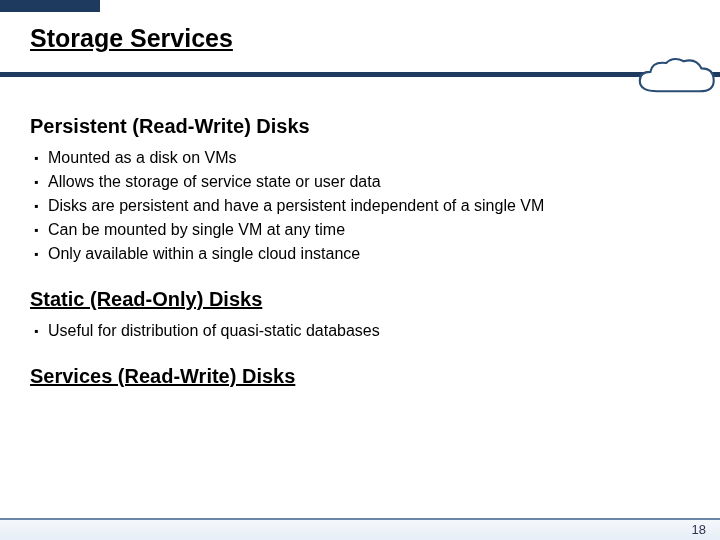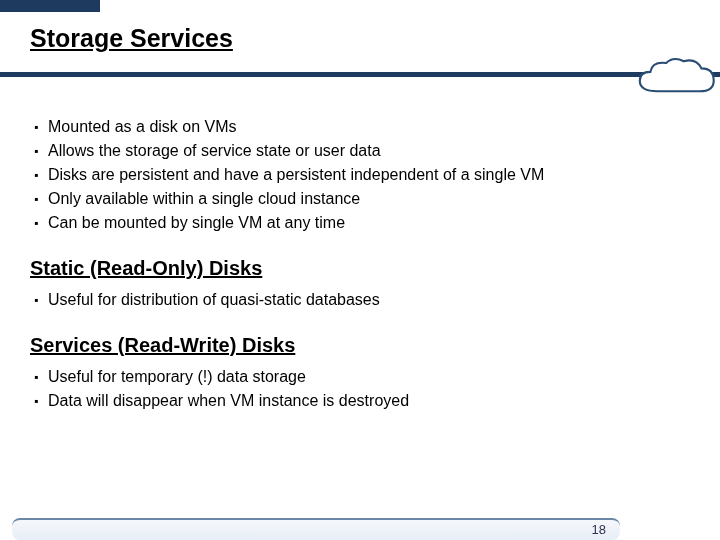--- a/index.html
+++ b/index.html
@@ -16,56 +16,53 @@
 
   .content { position: absolute; left: 30px; top: 115px; width: 660px; }
 
   .subhead { font-size: 20px; font-weight: bold; color: #000; margin-top: 0; margin-bottom: 8px; }
   .subhead.later { margin-top: 22px; text-decoration: underline; }
 
   ul.bullets { list-style: none; padding-left: 18px; }
   ul.bullets li { font-size: 16px; color: #000; line-height: 1.5; }
   ul.bullets li::before { content: "\25AA"; color: #000; display: inline-block; width: 14px; margin-left: -14px; font-size: 12px; vertical-align: 1px; }
 
-  .footer-bar { position: absolute; left: 12px; bottom: 0; width: 608px; height: 22px; border-top: 2px solid #6b87a8; background: linear-gradient(#f5f8fb,#e7eef7); border-radius: 8px; }
+  .footer-bar { position: absolute; left: 0; bottom: 0; width: 720px; height: 22px; border-top: 2px solid #6b87a8; background: linear-gradient(#f5f8fb,#e7eef7); }
   .pagenum { position: absolute; right: 14px; bottom: 3px; font-size: 13px; color: #335; }
 </style>
 </head>
 <body>
 
 <div class="topbar-dark"></div>
 
 <div class="title">Storage Services</div>
 
 <div class="hr1"></div>
 
 <div class="cloud">
   <svg viewBox="0 0 100 50">
     <path d="M 30 40 Q 10 40 10 28 Q 10 18 22 18 Q 24 6 40 8 Q 48 0 60 6 Q 74 2 80 14 Q 94 14 94 28 Q 94 40 78 40 Z" fill="#ffffff" stroke="#2a4d74" stroke-width="2.4"></path>
   </svg>
 </div>
 
 <div class="content">
 
+  <div class="subhead">Persistent (Read-Write) Disks</div>
   <ul class="bullets">
     <li>Mounted as a disk on VMs</li>
     <li>Allows the storage of service state or user data</li>
     <li>Disks are persistent and have a persistent independent of a single VM</li>
+    <li>Can be mounted by single VM at any time</li>
     <li>Only available within a single cloud instance</li>
-    <li>Can be mounted by single VM at any time</li>
   </ul>
 
   <div class="subhead later">Static (Read-Only) Disks</div>
   <ul class="bullets">
     <li>Useful for distribution of quasi-static databases</li>
   </ul>
 
   <div class="subhead later">Services (Read-Write) Disks</div>
-  <ul class="bullets">
-    <li>Useful for temporary (!) data storage</li>
-    <li>Data will disappear when VM instance is destroyed</li>
-  </ul>
 
 </div>
 
 <div class="footer-bar">
   <span class="pagenum">18</span>
 </div>
 
 </body></html>

